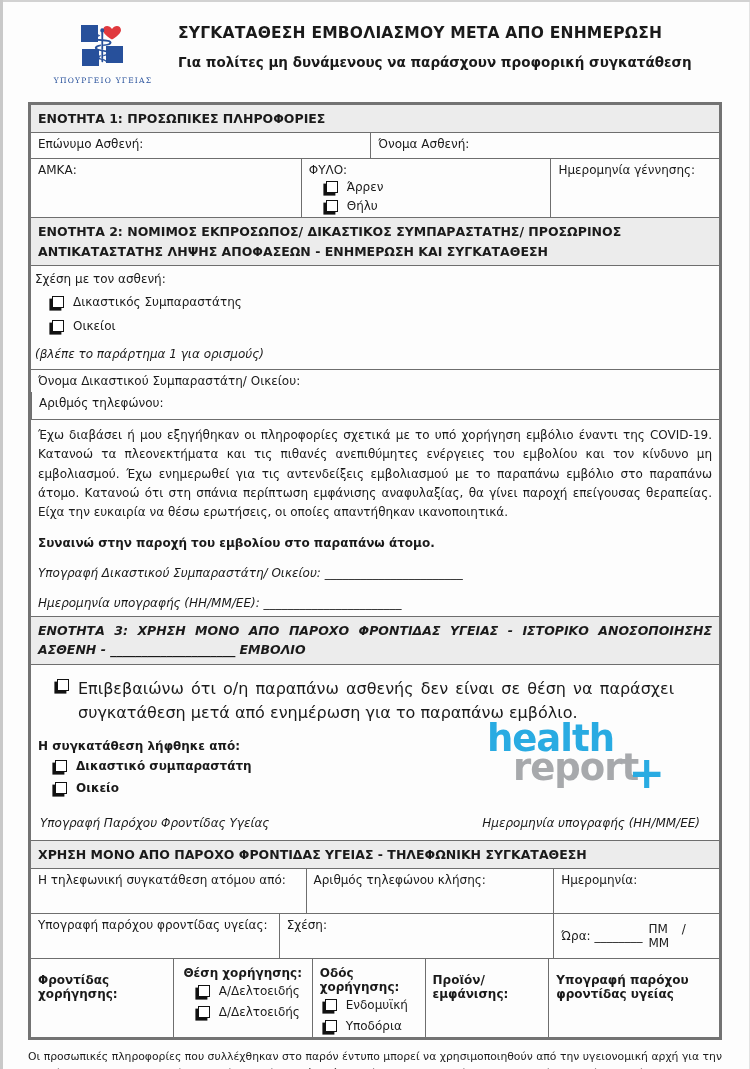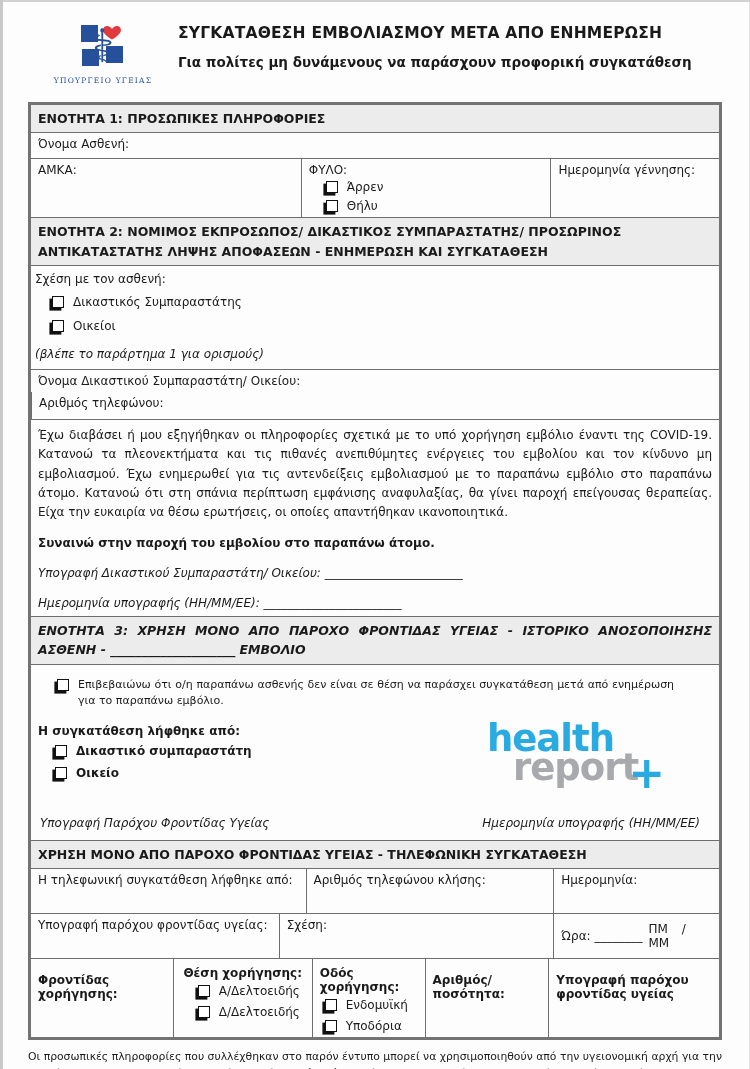--- a/index.html
+++ b/index.html
@@ -74,21 +74,21 @@
   .h-rel{min-height:90px;}
   .h-np{min-height:50px;flex-direction:column;}
   .h-txt{min-height:172px;}
   .h-s3b{min-height:176px;}
   .h-t{min-height:45px;}
   .h-adm{min-height:76px;}
   
   .s3body{position:relative;display:flex;flex-direction:column;padding:8px 7px 6px 7px;}
   .confirm{display:flex;align-items:flex-start;margin:4px 0 0 16px;width:92%;}
   .confirm .cb{margin-top:2px;}
-  .confirm-text{font-size:11px;line-height:1.5;text-align:justify;}
+  .confirm-text{font-size:16px;line-height:1.5;text-align:justify;}
   .sigrow{display:flex;justify-content:space-between;margin-top:auto;padding:0 12px 4px 2px;}
   
   .hr-logo{position:absolute;right:55px;top:60px;font-weight:bold;line-height:.78;user-select:none;}
   .hr-health{color:#29ABE2;font-size:37px;letter-spacing:-1px;display:block;}
   .hr-report{color:#A7A9AC;font-size:37px;letter-spacing:-1px;display:block;margin-left:26px;}
   .hr-plus{color:#29ABE2;font-size:44px;margin-left:-10px;vertical-align:-8px;}
   
   .timecell{display:flex;align-items:center;}
   .meridiem{word-spacing:10px;margin-left:6px;}
   
@@ -116,20 +116,23 @@
       <div class="title">ΣΥΓΚΑΤΑΘΕΣΗ ΕΜΒΟΛΙΑΣΜΟΥ ΜΕΤΑ ΑΠΟ ΕΝΗΜΕΡΩΣΗ</div>
       <div class="subtitle">Για πολίτες μη δυνάμενους να παράσχουν προφορική συγκατάθεση</div>
     </div>
   </div>
 
   <div class="tbl">
 
     <div class="row sechdr">ΕΝΟΤΗΤΑ 1: ΠΡΟΣΩΠΙΚΕΣ ΠΛΗΡΟΦΟΡΙΕΣ</div>
 
     <div class="row h-r1">
+      <div class="cell w-half">
+        <span class="lbl">Επώνυμο Ασθενή:</span>
+      </div>
       <div class="cell w-rest">
         <span class="lbl">Όνομα Ασθενή:</span>
       </div>
     </div>
 
     <div class="row h-r2">
       <div class="cell w-amka">
         <span class="lbl">ΑΜΚΑ:</span>
       </div>
       <div class="cell w-sex">
@@ -215,21 +218,21 @@
       <div class="sigrow">
         <span class="sigline">Υπογραφή Παρόχου Φροντίδας Υγείας</span>
         <span class="sigline">Ημερομηνία υπογραφής (ΗΗ/ΜΜ/ΕΕ)</span>
       </div>
     </div>
 
     <div class="row sechdr">ΧΡΗΣΗ ΜΟΝΟ ΑΠΟ ΠΑΡΟΧΟ ΦΡΟΝΤΙΔΑΣ ΥΓΕΙΑΣ - ΤΗΛΕΦΩΝΙΚΗ ΣΥΓΚΑΤΑΘΕΣΗ</div>
 
     <div class="row h-t">
       <div class="cell w-t1">
-        <span class="lbl">Η τηλεφωνική συγκατάθεση λήφθηκε από:</span>
+        <span class="lbl">Η τηλεφωνική συγκατάθεση ατόμου από:</span>
       </div>
       <div class="cell w-t2">
         <span class="lbl">Αριθμός τηλεφώνου κλήσης:</span>
       </div>
       <div class="cell w-t3">
         <span class="lbl">Ημερομηνία:</span>
       </div>
     </div>
 
     <div class="row h-t">
@@ -266,21 +269,21 @@
         <div class="cbrow" style="margin:4px 0 0 2px;">
           <span class="cb"></span>
           <span>Ενδομυϊκή</span>
         </div>
         <div class="cbrow" style="margin:7px 0 0 2px;">
           <span class="cb"></span>
           <span>Υποδόρια</span>
         </div>
       </div>
       <div class="cell w-a4" style="padding-top:14px;">
-        <span class="lbl b">Αριθμός/ ποσότητα:</span>
+        <span class="lbl b">Προϊόν/ εμφάνισης:</span>
       </div>
       <div class="cell w-a5" style="padding-top:14px;">
         <span class="lbl b">Υπογραφή παρόχου φροντίδας υγείας</span>
       </div>
     </div>
 
   </div>
 
   <div class="footer">Οι προσωπικές πληροφορίες που συλλέχθηκαν στο παρόν έντυπο μπορεί να χρησιμοποιηθούν από την υγειονομική αρχή για την ανανέωση του εμβολιασμού του ατόμου. Κάθε χρήση ή αποκάλυψη της παρούσας πληροφορίας θα γίνεται σύμφωνα με τον Γενικό Κανονισμό Προσωπικών Δεδομένων. Περίληψη στατιστικών πληροφοριών μπορεί να αναφερθεί από το Υπουργείο Υγείας. Αν έχετε οποιαδήποτε ερώτηση για την συλλογή και χρήση των προσωπικών πληροφοριών, επικοινωνήστε με την Τοπική Υγειονομική Αρχή ή/και την Αρχή Προστασίας Δεδομένων Προσωπικού Χαρακτήρα.</div>
 

